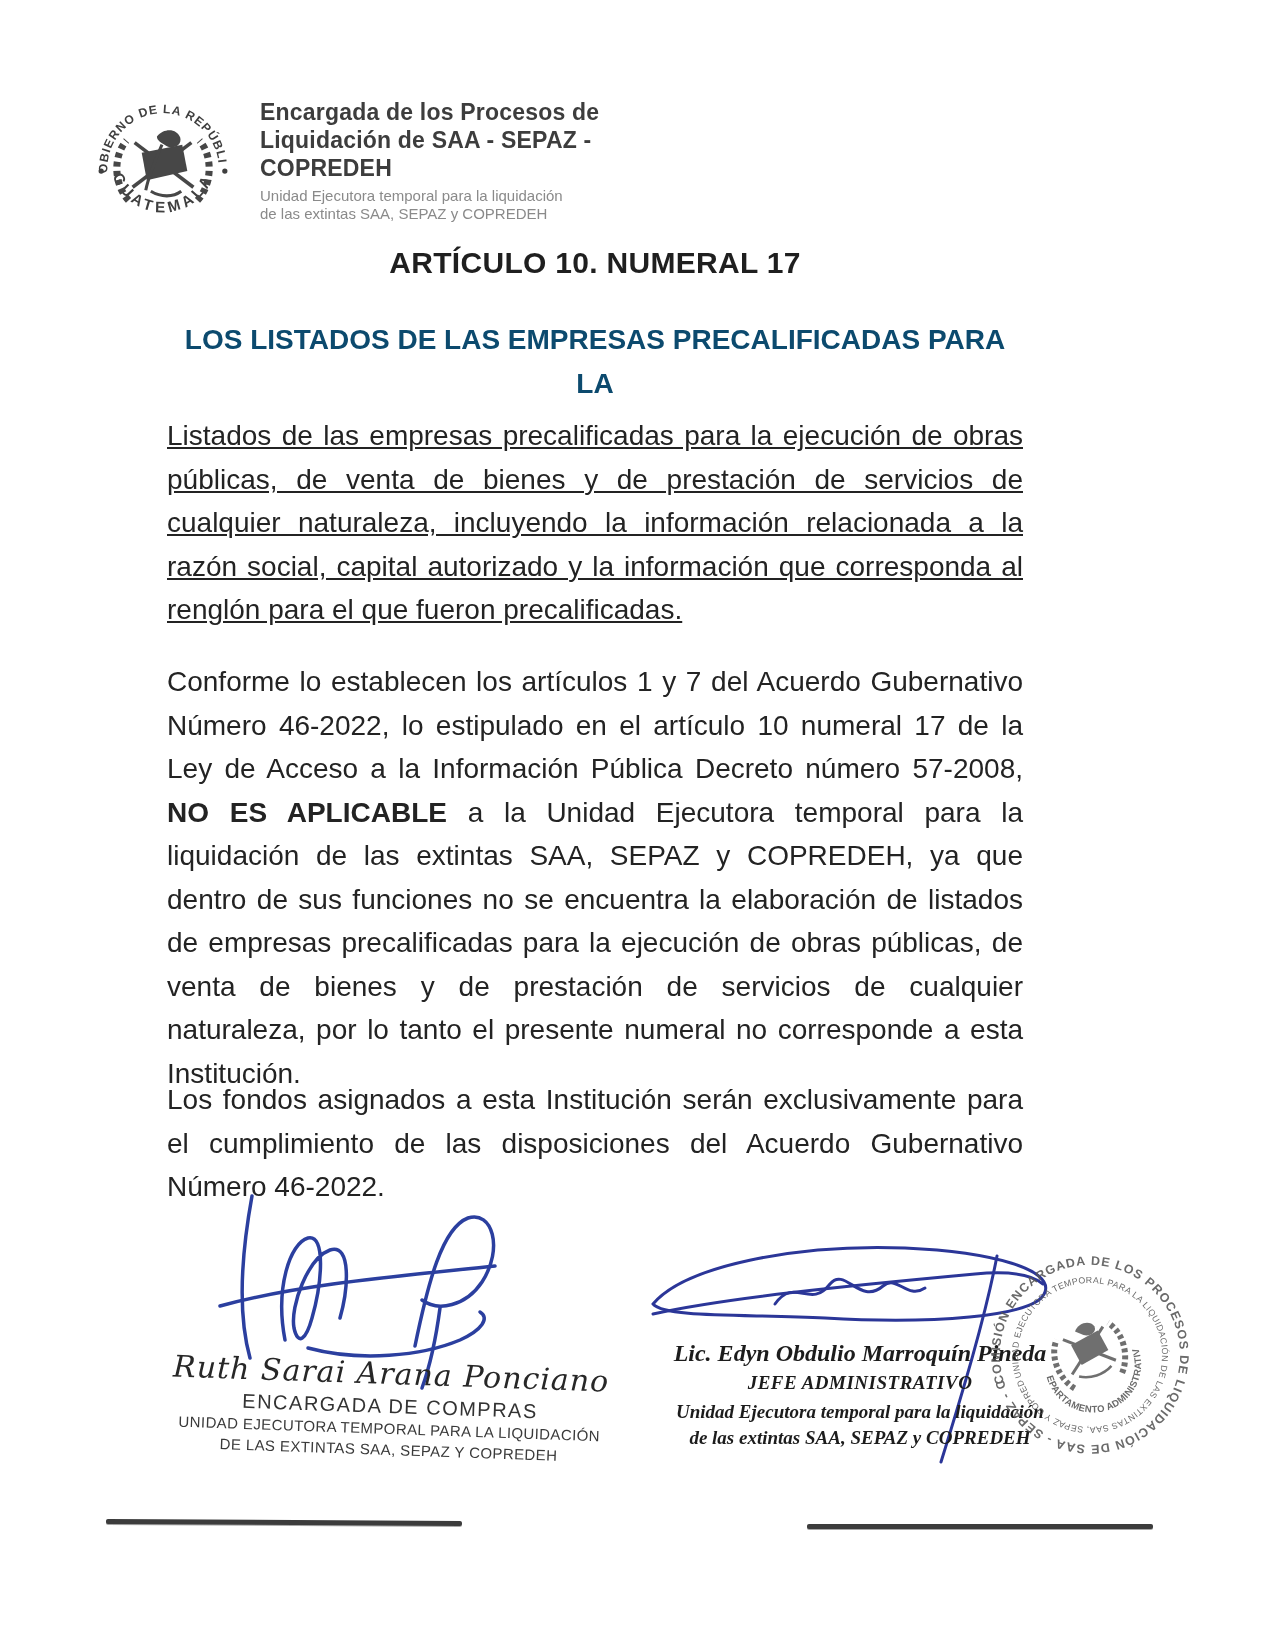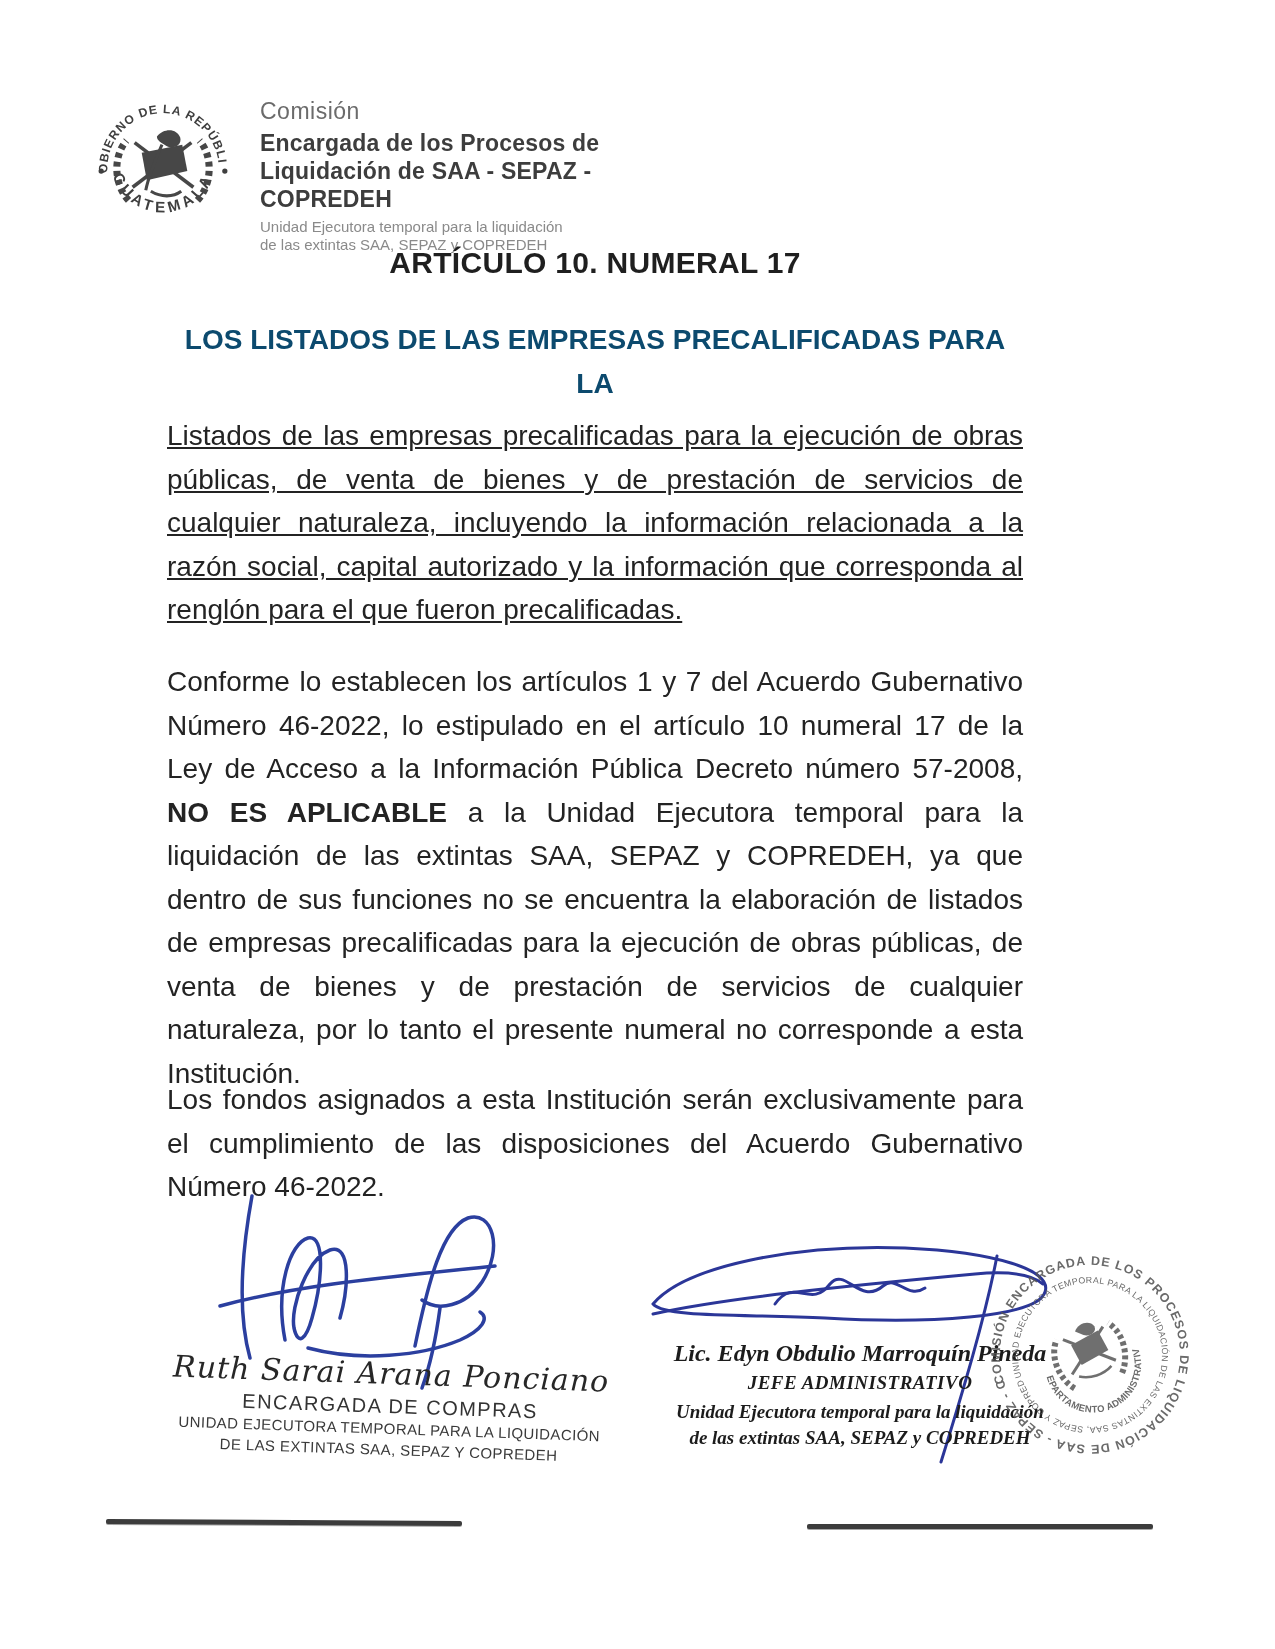--- a/index.html
+++ b/index.html
@@ -84,21 +84,20 @@
       <path d="M 53,58 L 93,50 L 98,76 L 58,85 Z" fill="#474747" stroke="none"></path>
       <path d="M 68,42 C 75,33 88,34 91,43 C 93,51 84,55 77,51 C 72,48 68,46 68,42 Z" fill="#474747" stroke="none"></path>
       <path d="M 73,50 C 66,66 60,80 57,95" stroke-width="3"></path>
       <path d="M 62,96 C 72,102 84,102 92,96" stroke-width="3"></path>
     </g>
   </svg>
 
   <div class="hdr-divider"></div>
 
   <div class="hdr-text">
-    <div class="hdr-comision">Comisión</div>
     <div class="hdr-bold">Encargada de los Procesos de</div>
     <div class="hdr-bold">Liquidación de SAA - SEPAZ -</div>
     <div class="hdr-bold">COPREDEH</div>
     <div class="hdr-sub">
       <div>Unidad Ejecutora temporal para la liquidación</div>
       <div>de las extintas SAA, SEPAZ y COPREDEH</div>
     </div>
   </div>
 
   <div class="doc-title">ARTÍCULO 10. NUMERAL 17</div>

